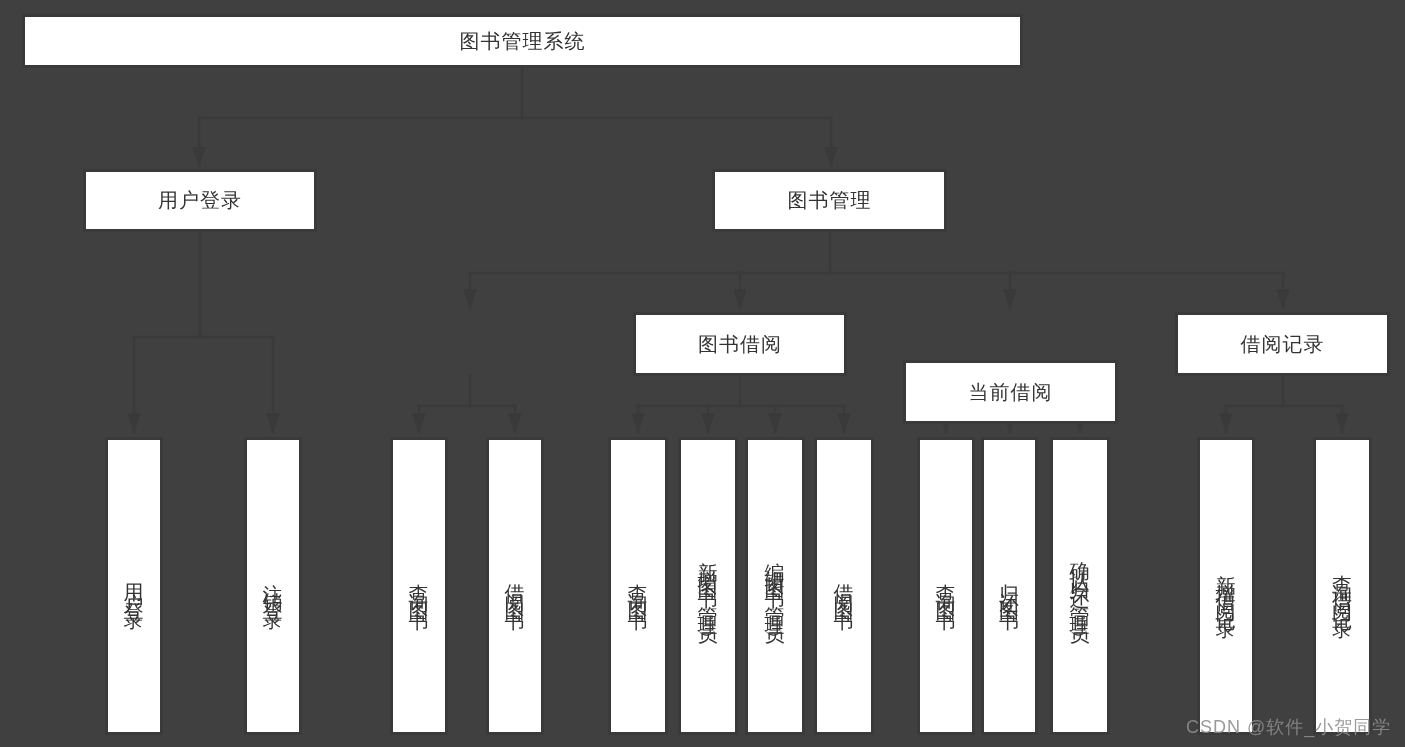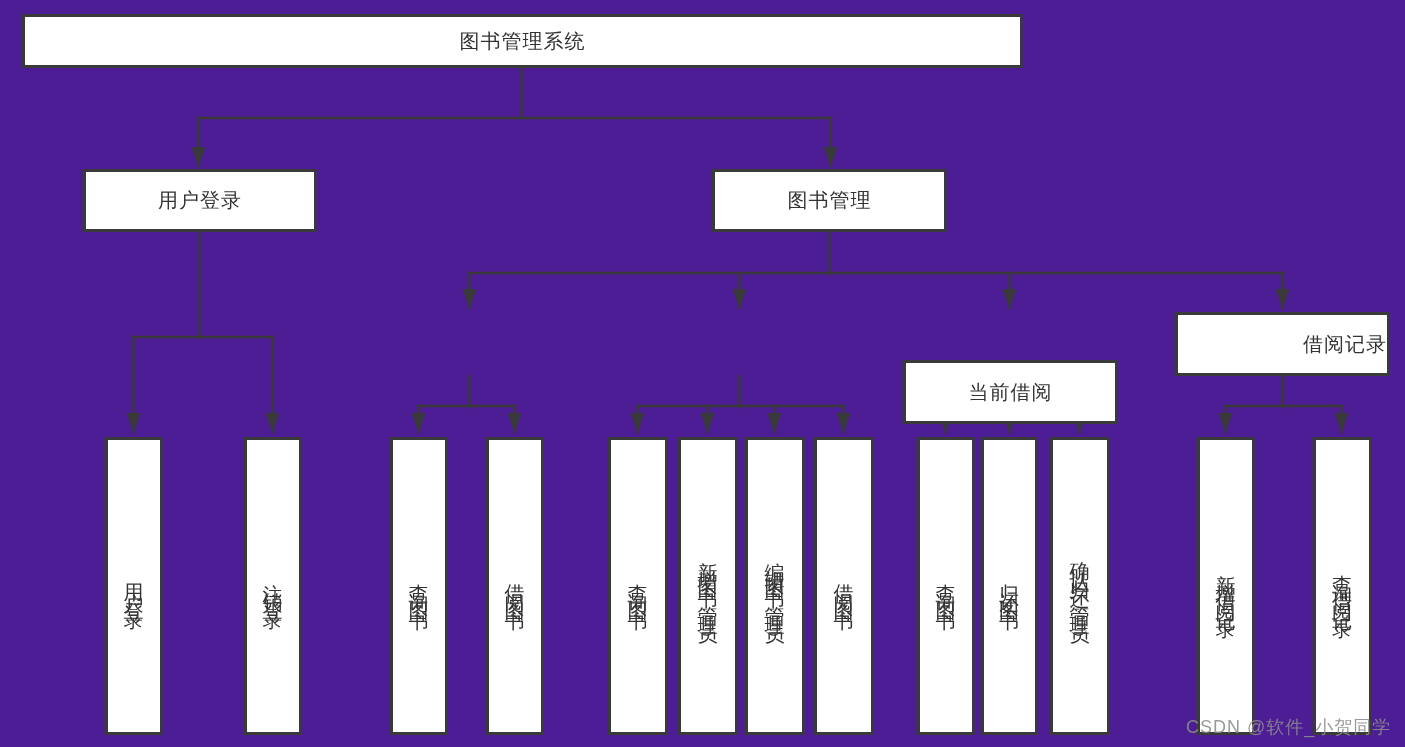--- a/index.html
+++ b/index.html
@@ -1,20 +1,20 @@
 <!DOCTYPE html>
 <html><head>
 <meta charset="utf-8">
 <style>
   html, body { margin: 0; padding: 0; background: #ffffff; }
   #canvas {
     position: relative;
     width: 1405px;
     height: 747px;
-    background: #4c1d95;
+    background: #404040;
     font-family: "Liberation Sans", "DejaVu Sans", sans-serif;
     overflow: hidden;
   }
   #connectors {
     position: absolute;
     left: 0; top: 0;
     width: 1405px; height: 747px;
     pointer-events: none;
   }
   .node {
@@ -119,24 +119,27 @@
     <span>图书管理系统</span>
   </div>
 
   <div class="node" style="left:83px; top:169px; width:234px; height:63px;">
     <span>用户登录</span>
   </div>
   <div class="node" style="left:712px; top:169px; width:235px; height:63px;">
     <span>图书管理</span>
   </div>
 
+  <div class="node" style="left:633px; top:312px; width:214px; height:64px;">
+    <span>图书借阅</span>
+  </div>
   <div class="node" style="left:903px; top:312px; width:215px; height:64px;margin-top:48px;">
     <span>当前借阅</span>
   </div>
-  <div class="node" style="left:1175px; top:312px; width:215px; height:64px;justify-content:flex-end;">
+  <div class="node" style="left:1175px; top:312px; width:215px; height:64px;">
     <span>借阅记录</span>
   </div>
 
   <div class="leaf" style="left:105px; width:58px;">
     <span class="vtext">用户登录</span>
   </div>
   <div class="leaf" style="left:244px; width:58px;">
     <span class="vtext">注销登录</span>
   </div>
 

